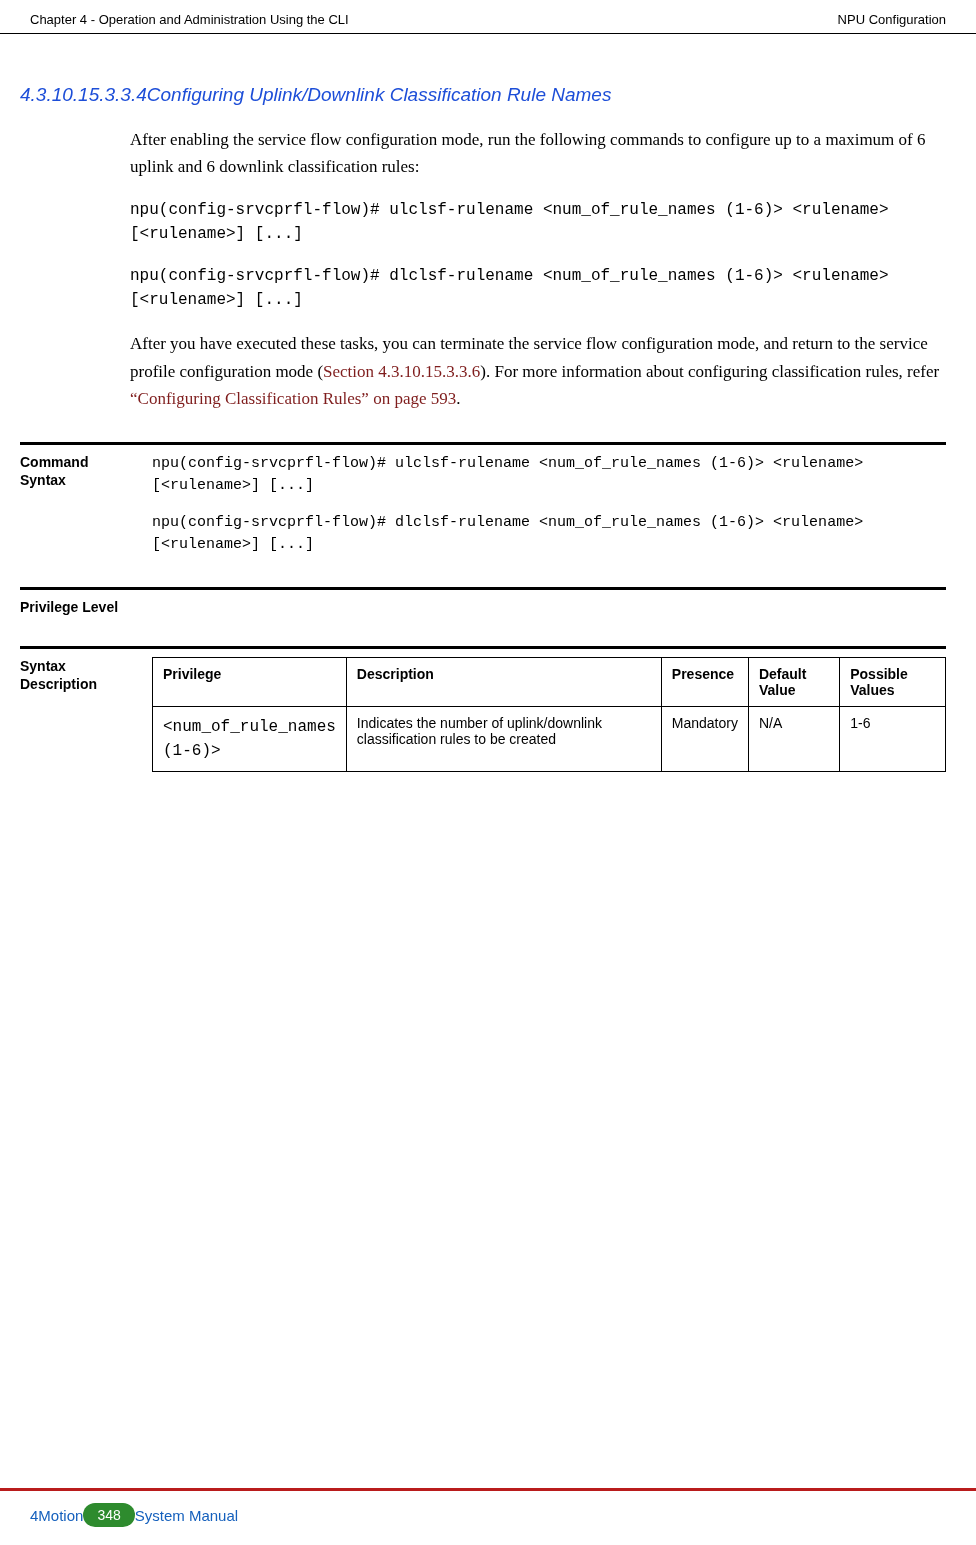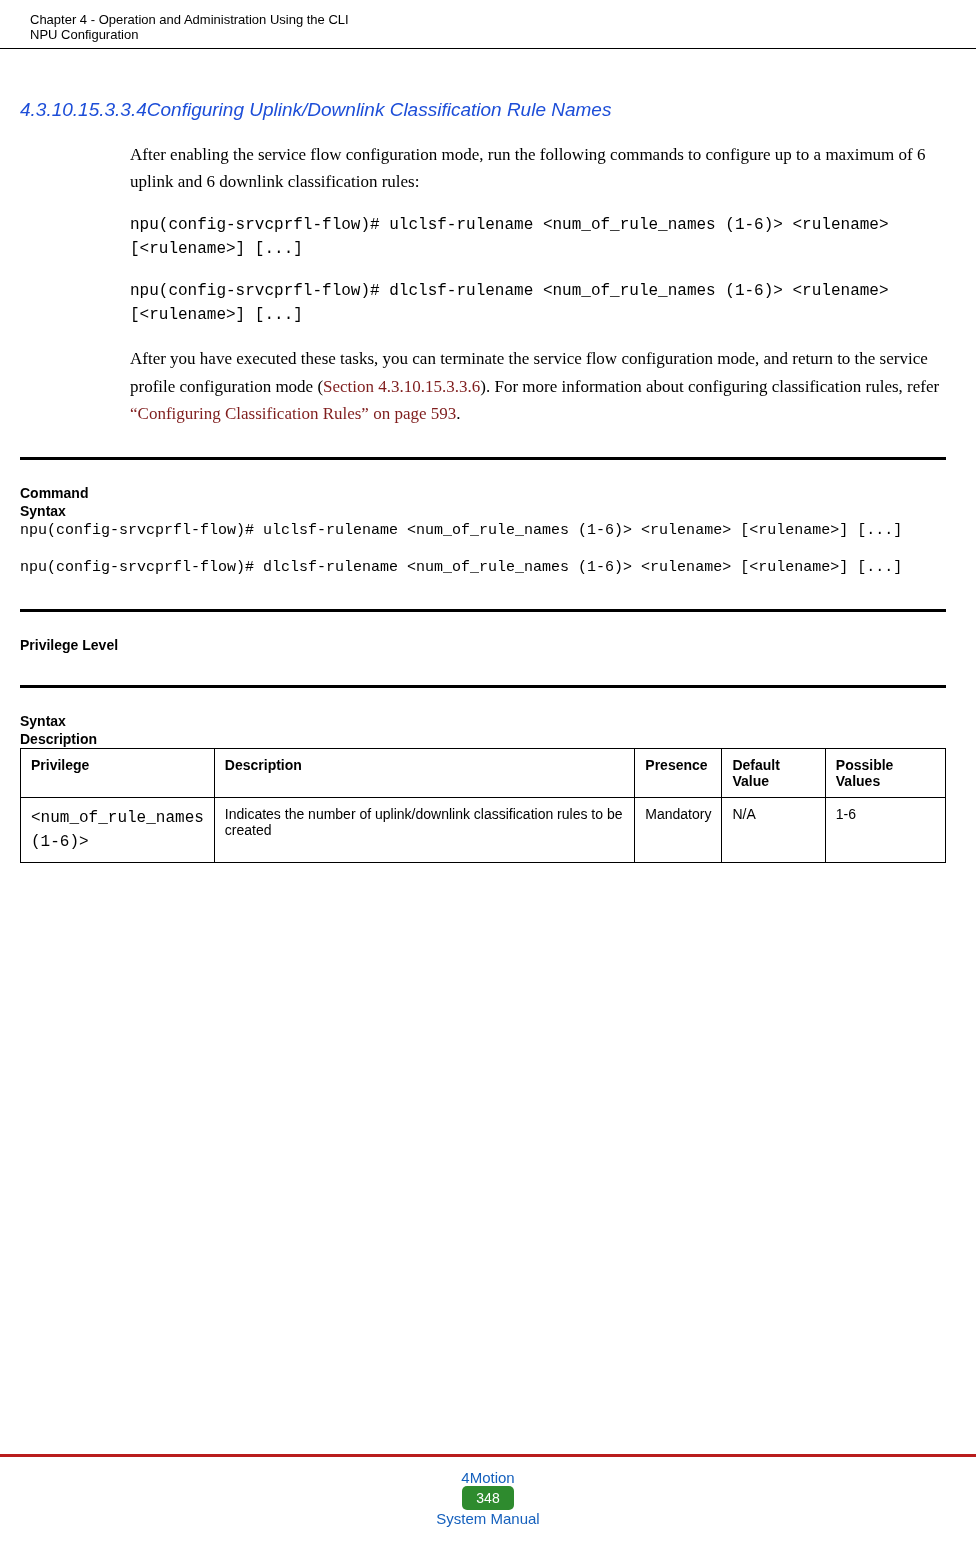--- a/index.html
+++ b/index.html
@@ -1,19 +1,18 @@
 <!DOCTYPE html>
 <html><head>
 <meta charset="utf-8">
 <style>
   * {
     margin: 0;
     padding: 0;
     box-sizing: border-box;
-    flex-direction: column;
   }
   body {
     font-family: Arial, Helvetica, sans-serif;
     width: 976px;
     height: 1545px;
     background: #fff;
     position: relative;
     color: #000;
   }
   .header {
@@ -47,21 +46,22 @@
   .bold {
     font-weight: normal;
   }
   .link {
     color: #7f1d1d;
   }
   .info-block {
     display: flex;
     border-top: 3px solid #000;
     margin: 30px 30px 0 20px;
-    padding-top: 24px;
+    padding-top: 8px;
+    gap: 32px;
   }
   .info-label {
     width: 100px;
     font-weight: bold;
     font-size: 14px;
     line-height: 1.3;
     flex-shrink: 0;
   }
   .info-content {
     flex: 1;
@@ -91,21 +91,21 @@
     padding-top: 12px;
     display: flex;
     justify-content: flex-start;
     align-items: center;
     color: #1560bd;
     font-size: 15px;
   }
   .page-badge {
     background: #2e8b2e;
     color: #fff;
-    border-radius: 5px;
+    border-radius: 12px;
     padding: 4px 14px;
     font-size: 14px;
   }
 </style>
 </head>
 <body>
 
 <div class="header">
   <span>Chapter 4 - Operation and Administration Using the CLI</span>
   <span>NPU Configuration</span>

